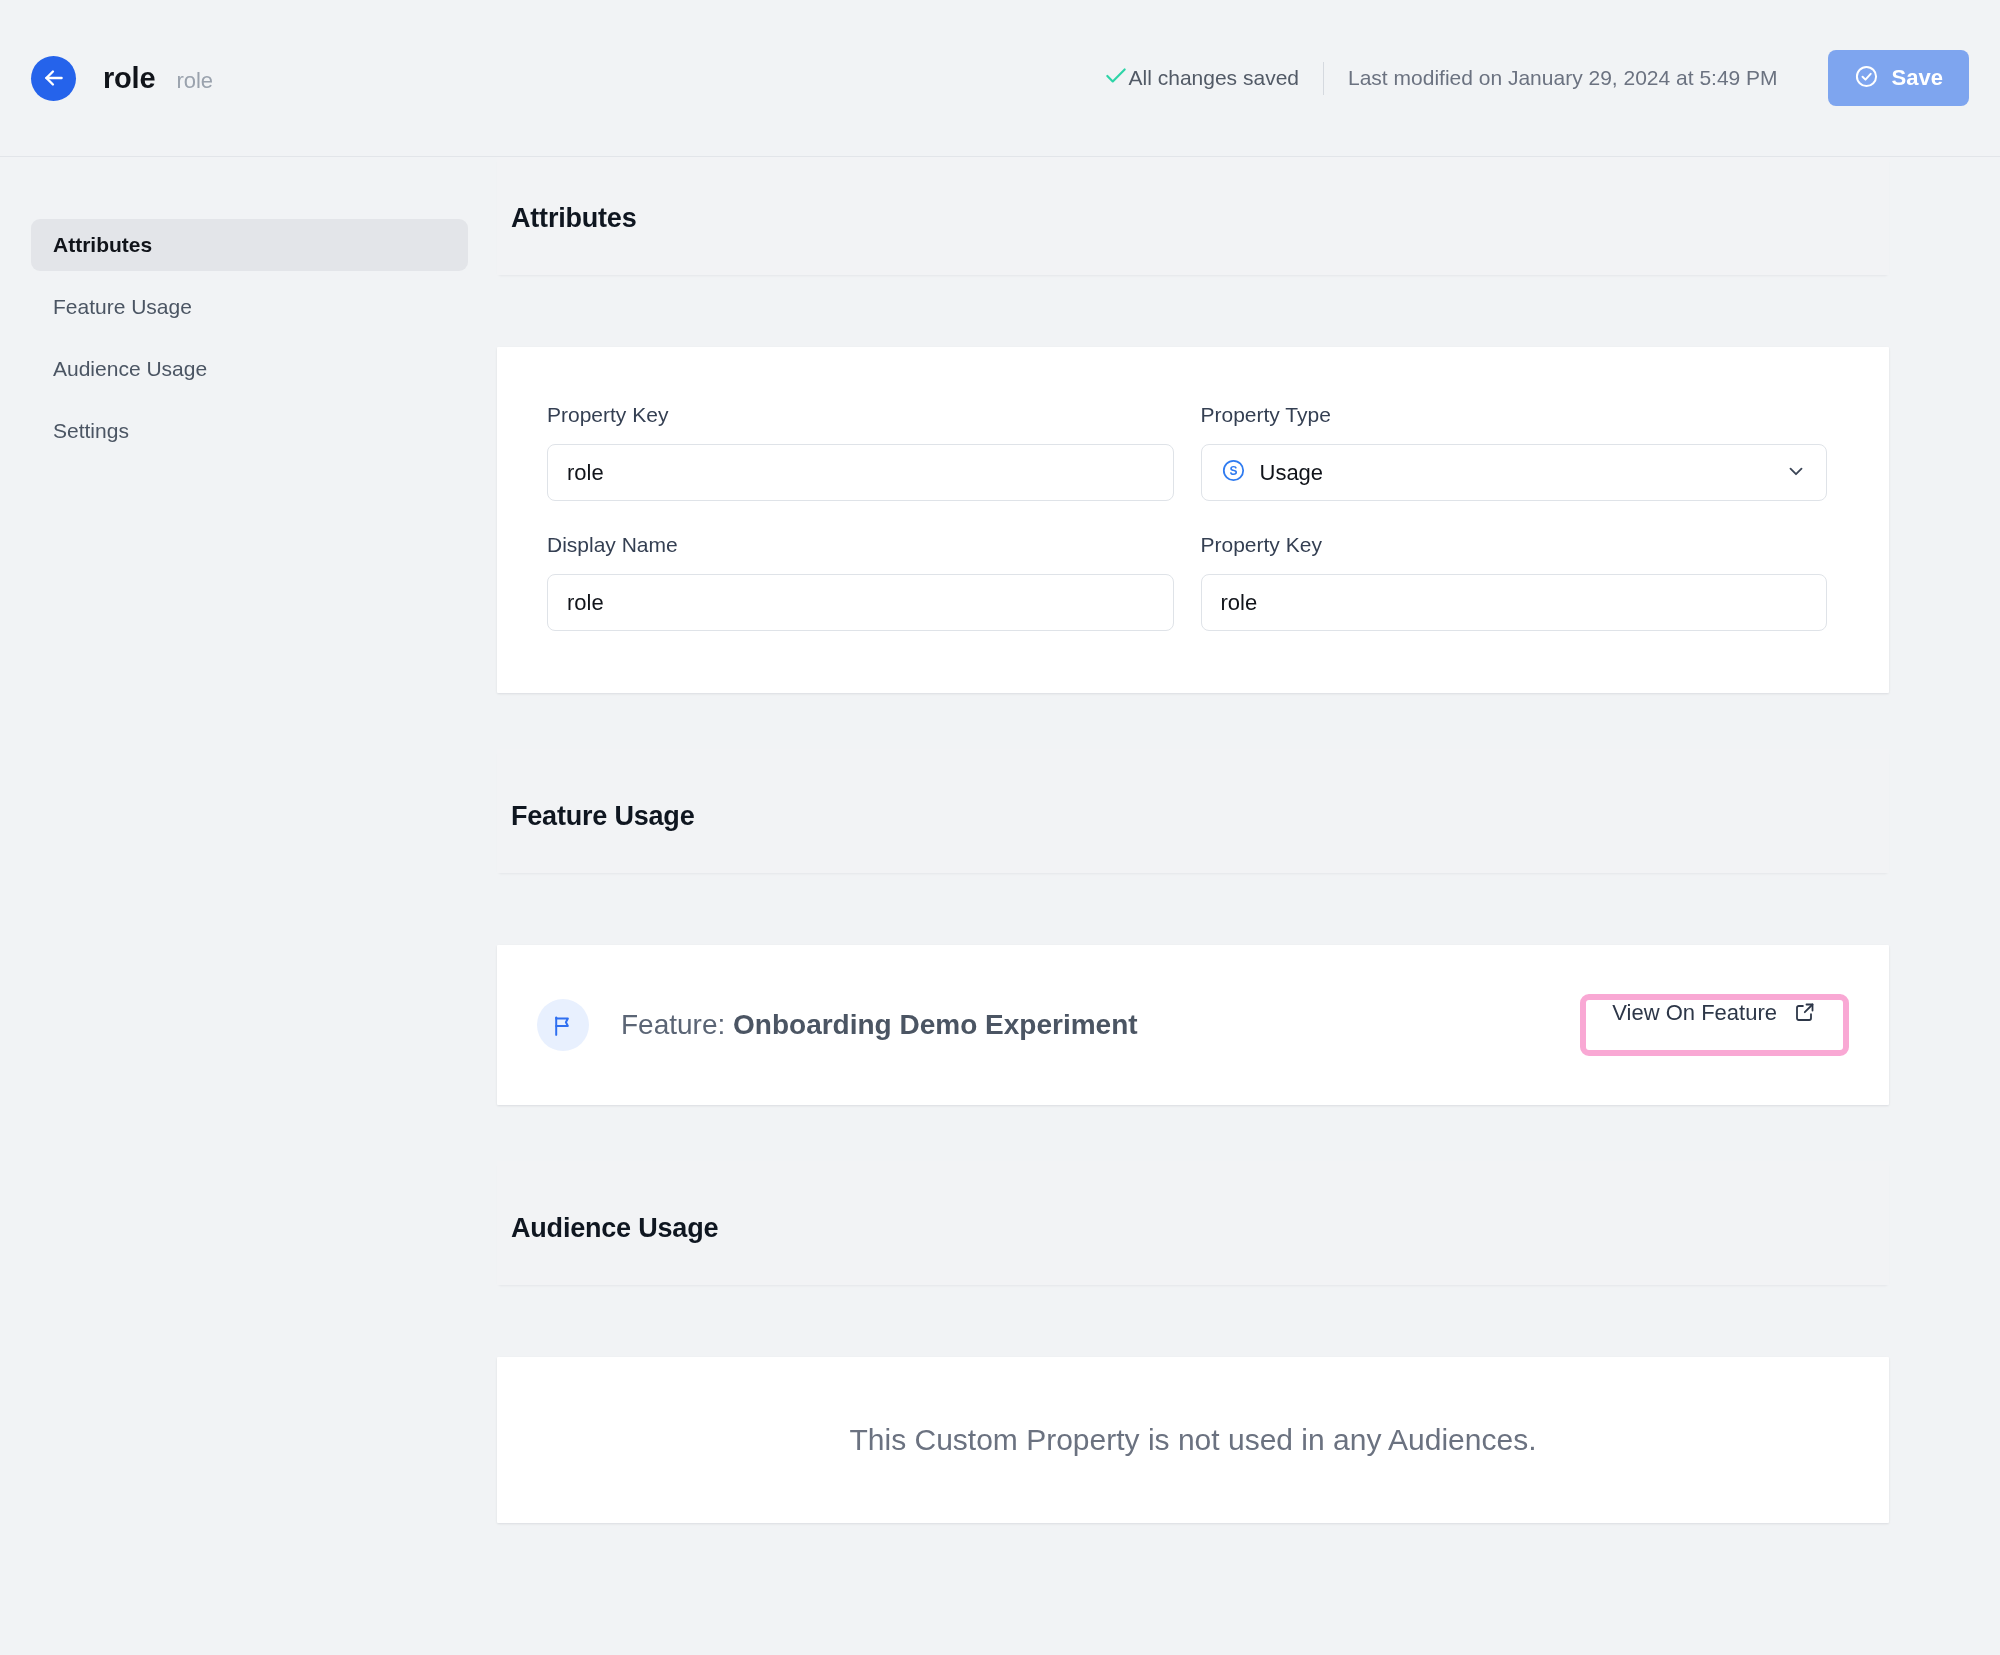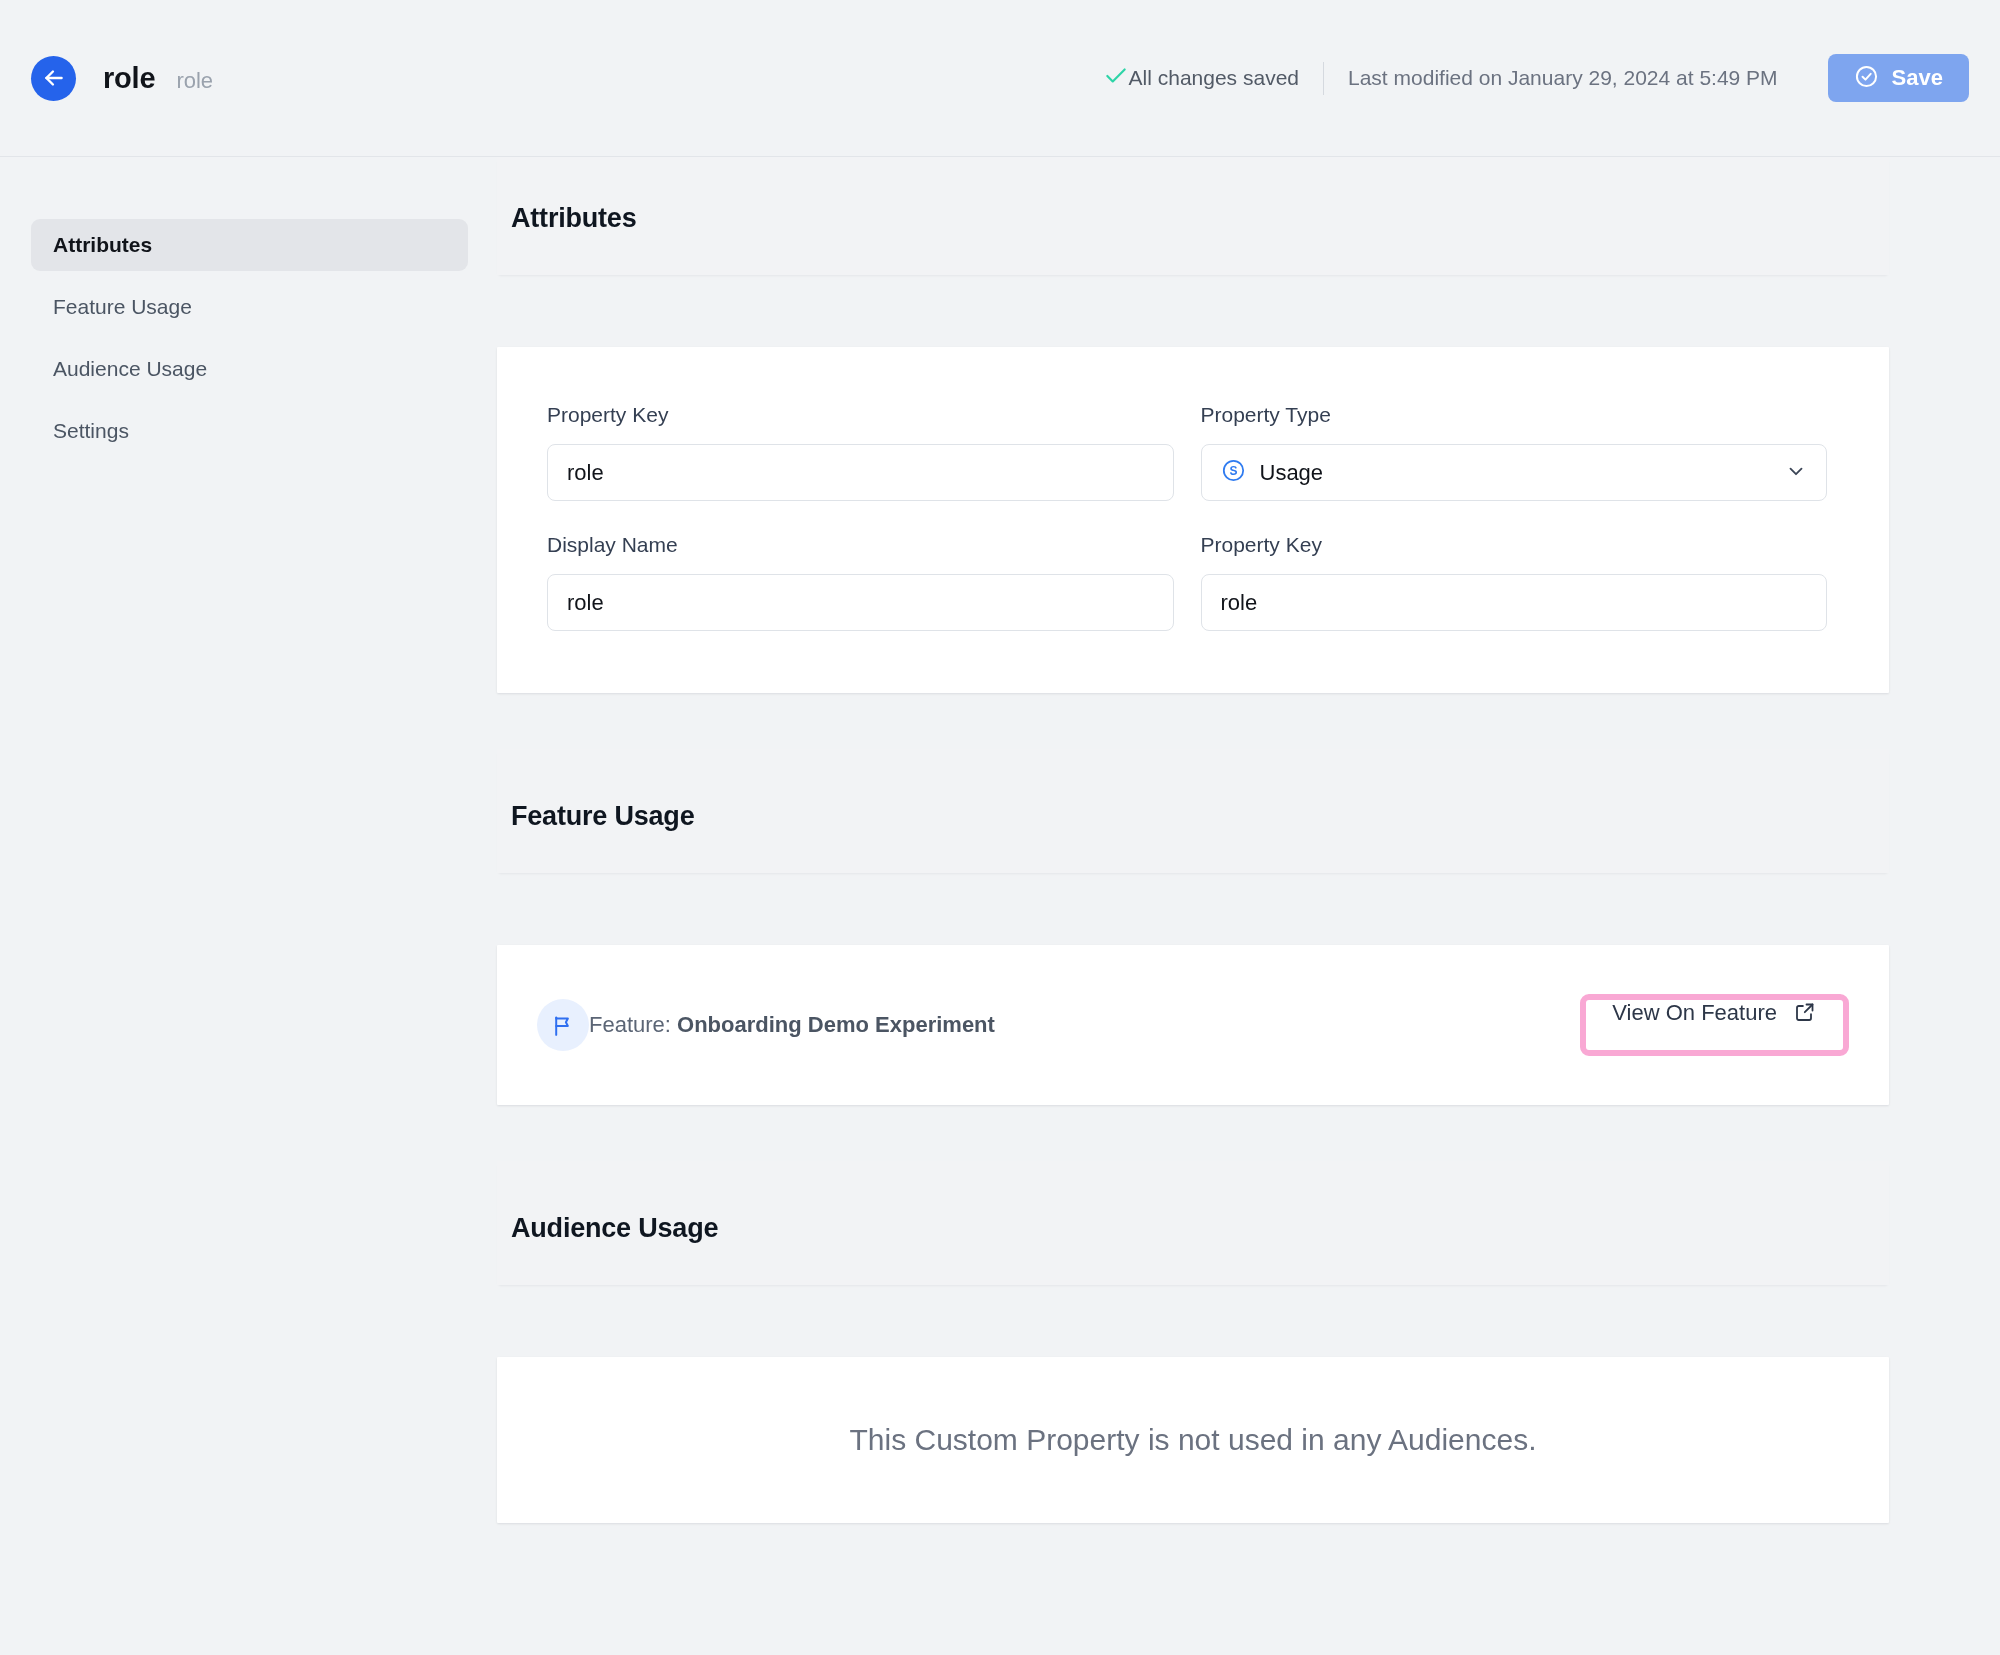--- a/index.html
+++ b/index.html
@@ -50,21 +50,21 @@
   .saved-status { display: flex; align-items: center; }
   .saved-text { font-size: 21px; color: #525a66; }
   .divider-v { width: 1px; height: 33px; background: #d5d9df; margin: 0 24px; }
   .last-modified { font-size: 21px; color: #6b7280; }
 
   .save-btn {
     margin-left: 50px;
     background: #7ea5ef;
     border: none;
     border-radius: 8px;
-    height: 48px;
+    height: 56px;
     padding: 0 26px;
     display: flex; align-items: center; gap: 13px;
     cursor: pointer;
   }
   .save-btn .label { color: #ffffff; font-size: 22px; font-weight: 700; }
 
   
   .layout { display: flex; align-items: flex-start; }
 
   .sidebar { width: 497px; padding: 62px 0 0 31px; flex: 0 0 auto; }
@@ -148,21 +148,21 @@
     display: flex;
     align-items: center;
   }
   .flag-circle {
     width: 52px; height: 52px;
     border-radius: 50%;
     background: #e8f0fe;
     display: flex; align-items: center; justify-content: center;
     flex: 0 0 auto;
   }
-  .feature-text { font-size: 22px; color: #5b6575; }
+  .feature-text { margin-left: 32px; font-size: 28px; color: #5b6575; }
   .feature-text b { color: #4b5563; font-weight: 700; }
   .view-btn {
     margin-left: auto;
     height: 62px;
     border: 6px solid #f9a8d4;
     border-radius: 9px;
     background: #fff;
     padding: 0 26px;
     display: flex; gap: 16px;
     cursor: pointer;

